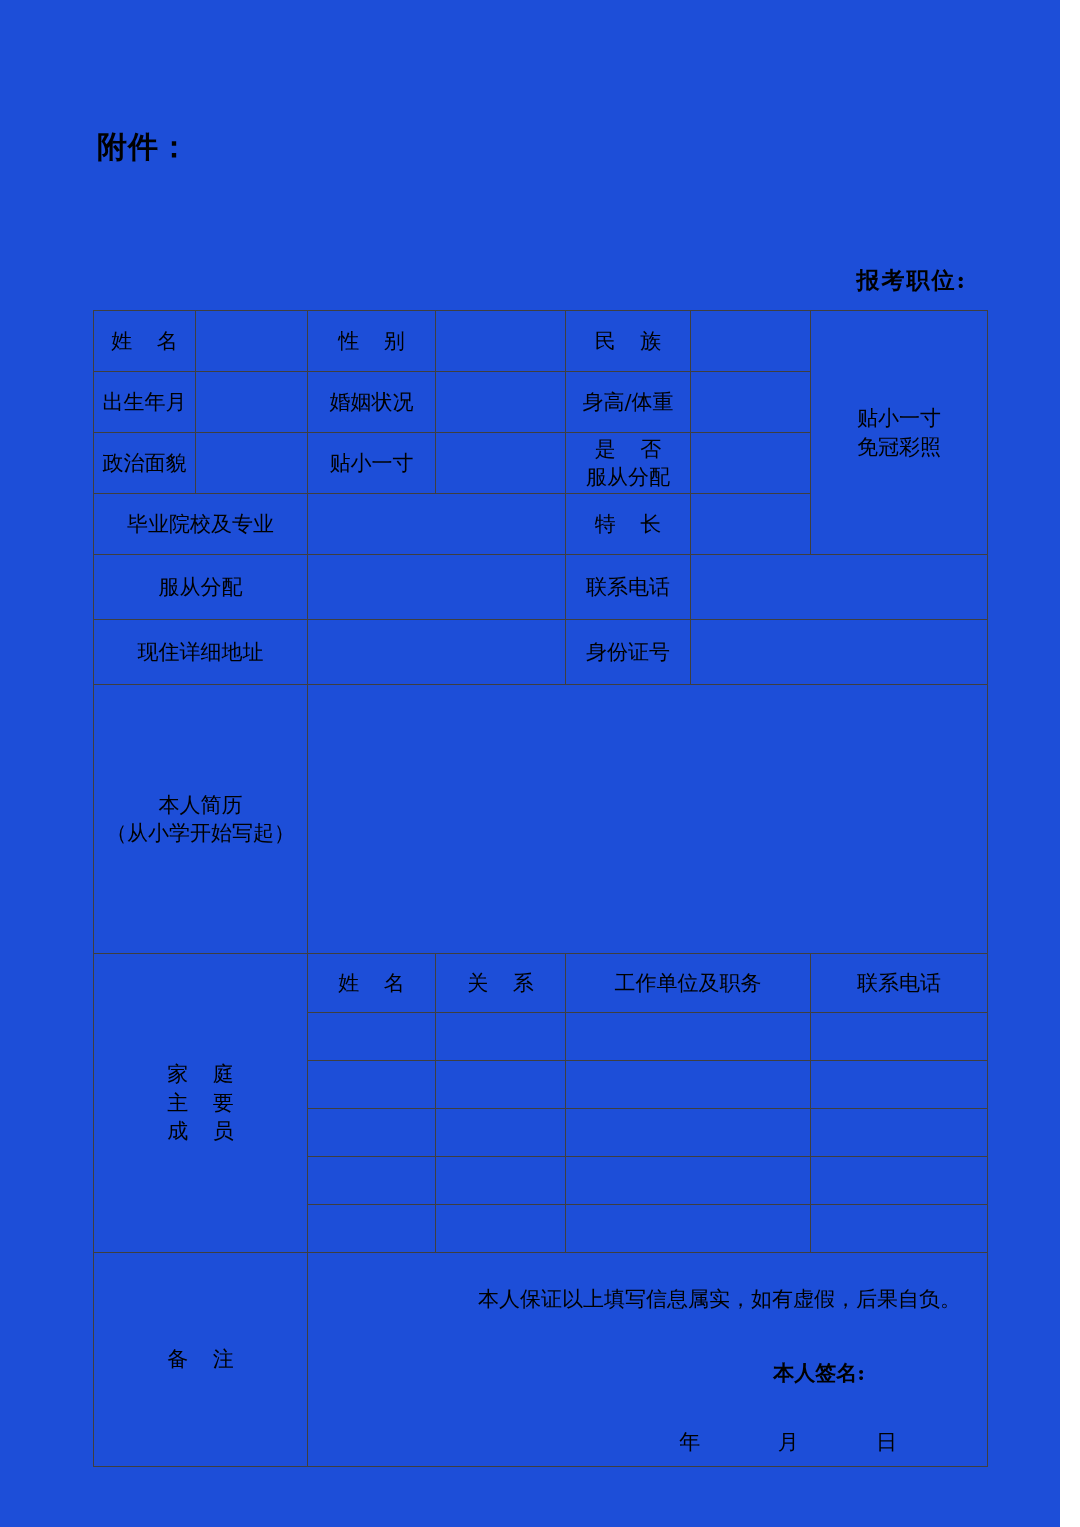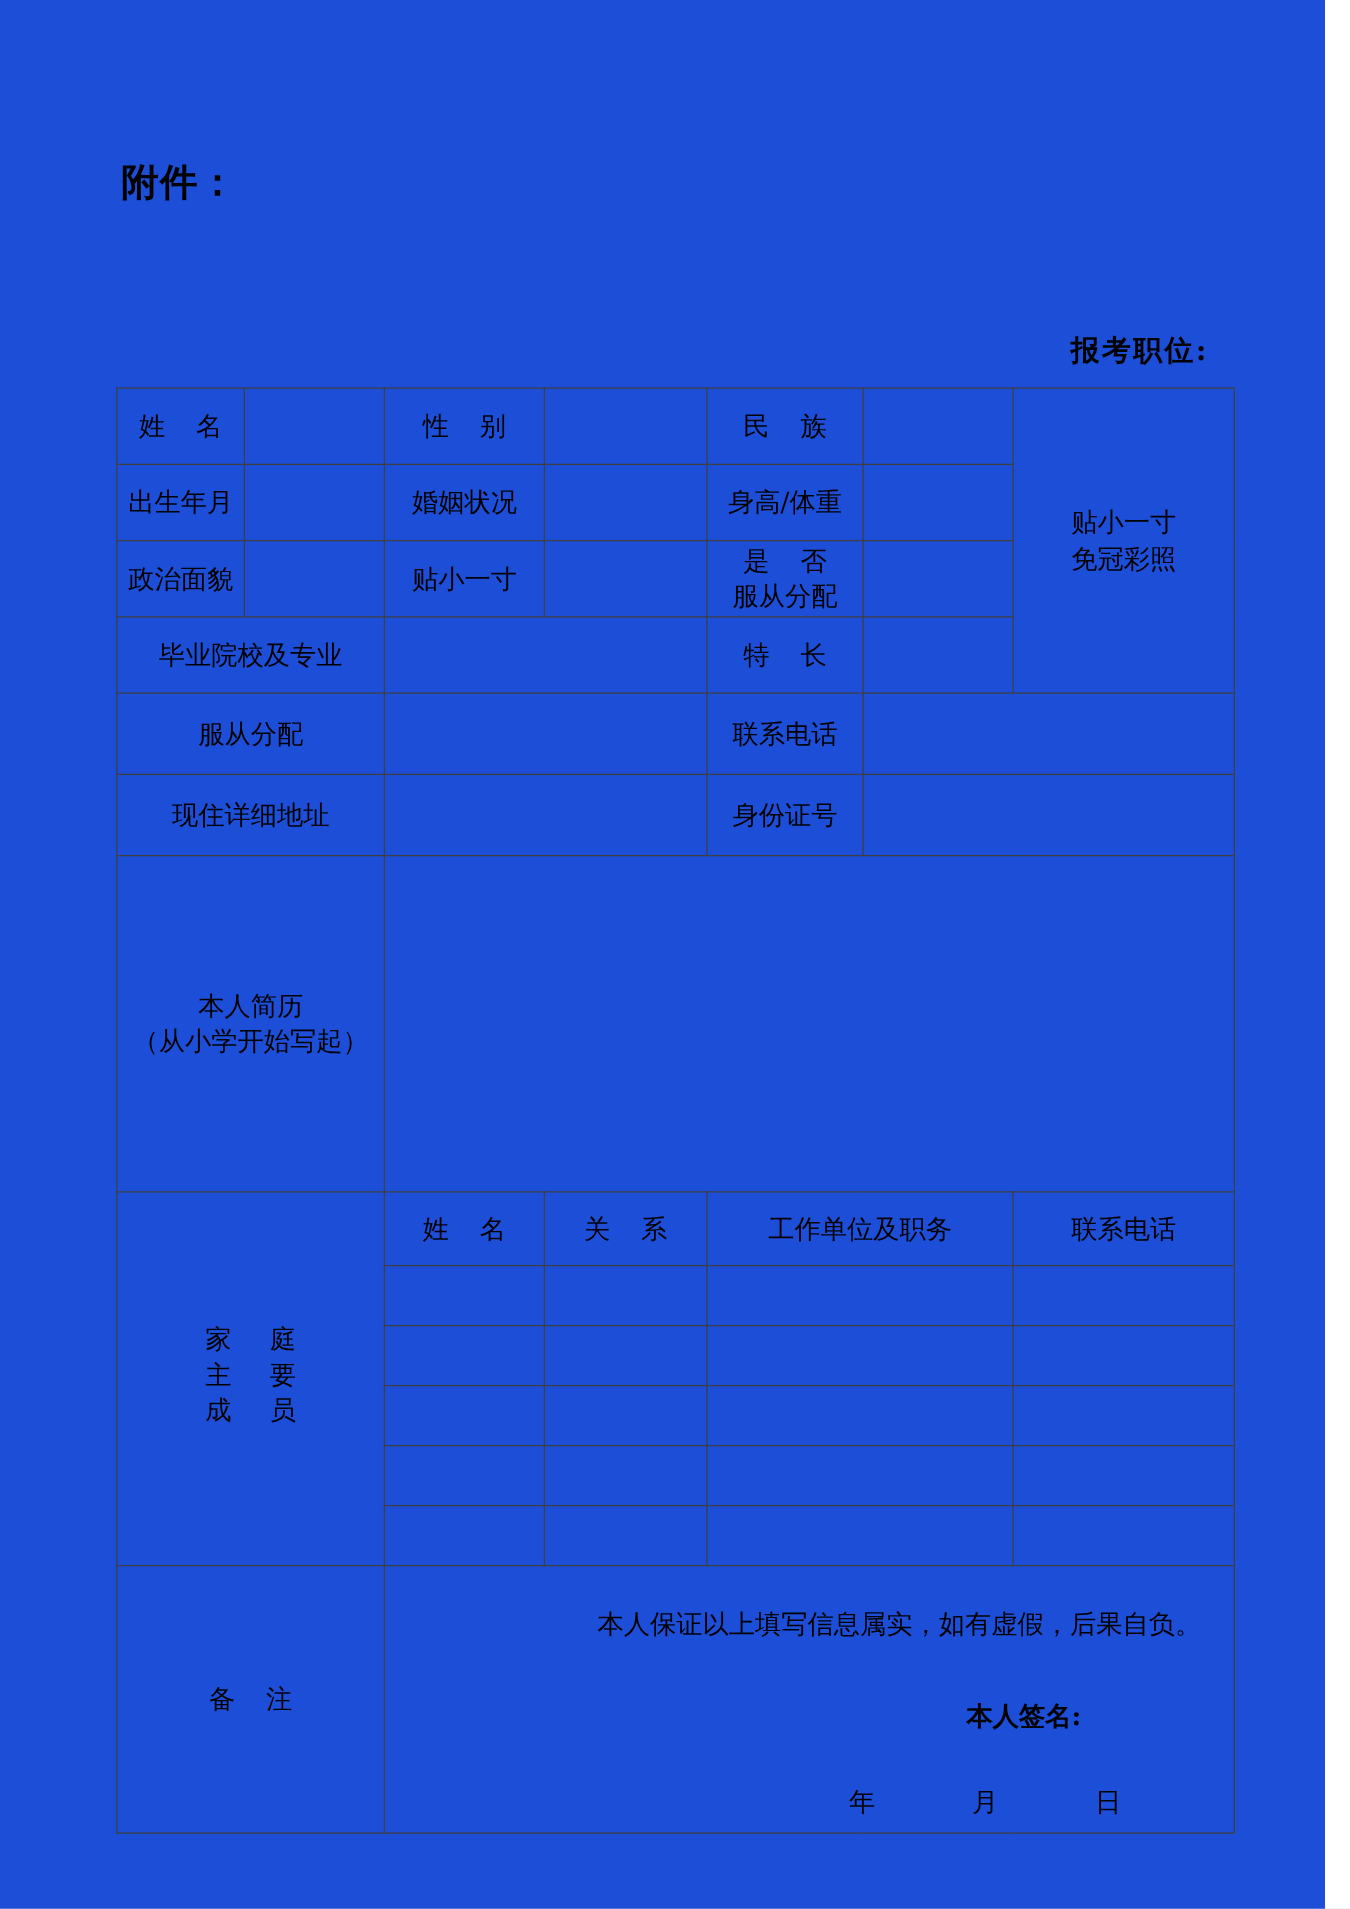--- a/index.html
+++ b/index.html
@@ -79,21 +79,20 @@
   .resume-label {
     font-size: 21px;
     line-height: 1.6;
   }
 
   .fam-label {
     font-size: 21px;
     line-height: 2.9;
     letter-spacing: 9px;
     text-indent: 9px;
-    font-family: Liberation Mono, monospace;
   }
 
   .remark-body {
     text-align: left;
     padding: 22px 26px 10px 26px !important;
     font-size: 21px;
     line-height: 1.5;
     height: 100%;
   }
   .remark-promise {

